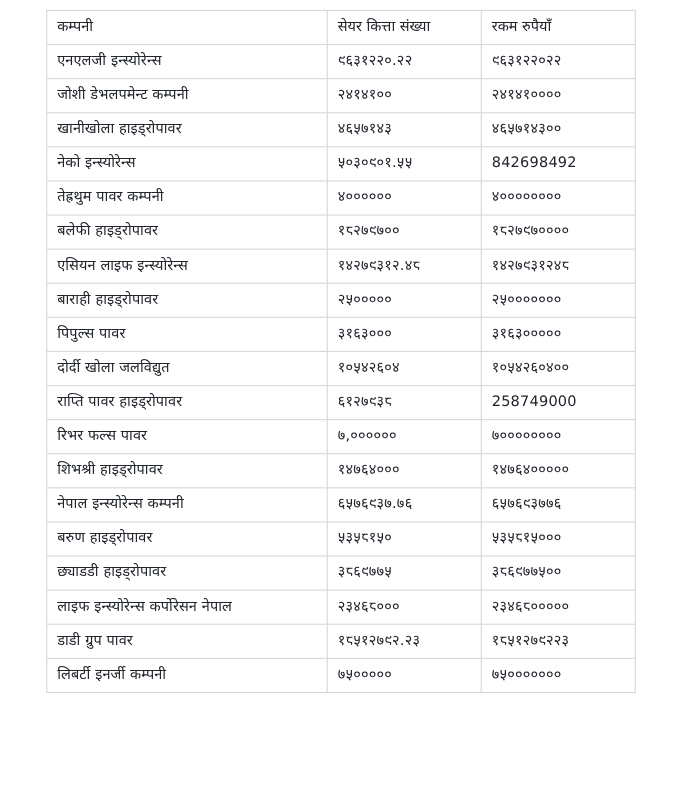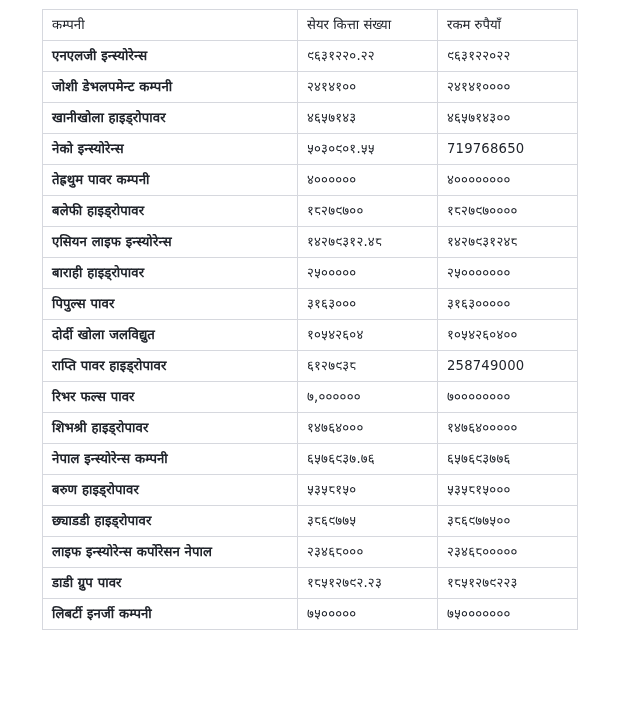--- a/index.html
+++ b/index.html
@@ -47,21 +47,20 @@
     overflow: hidden;
     color: #20242b;
   }
   table.share-table thead th {
     font-size: 13.2px;
     font-weight: normal;
     color: #20242b;
   }
   table.share-table tbody tr td.cell-company {
     letter-spacing: 0.1px;
-    font-weight: bold;
   }
   table.share-table tbody tr td.cell-units,
   table.share-table tbody tr td.cell-amount {
     letter-spacing: 0.2px;
   }
 </style>
 </head>
 <body>
 
 <div class="page">
@@ -90,21 +89,21 @@
           <td class="cell-amount">२४१४१०००० </td>
         </tr>
         <tr>
           <td class="cell-company">खानीखोला हाइड्रोपावर</td>
           <td class="cell-units">४६५७१४३</td>
           <td class="cell-amount">४६५७१४३००</td>
         </tr>
         <tr>
           <td class="cell-company">नेको इन्स्योरेन्स</td>
           <td class="cell-units">५०३०९०१.५५</td>
-          <td class="cell-amount">719768650</td>
+          <td class="cell-amount">842698492</td>
         </tr>
         <tr>
           <td class="cell-company">तेह्रथुम पावर कम्पनी</td>
           <td class="cell-units">४०००००० </td>
           <td class="cell-amount">४००००००००</td>
         </tr>
         <tr>
           <td class="cell-company">बलेफी हाइड्रोपावर</td>
           <td class="cell-units">१८२७९७००</td>
           <td class="cell-amount">१८२७९७०००० </td>

